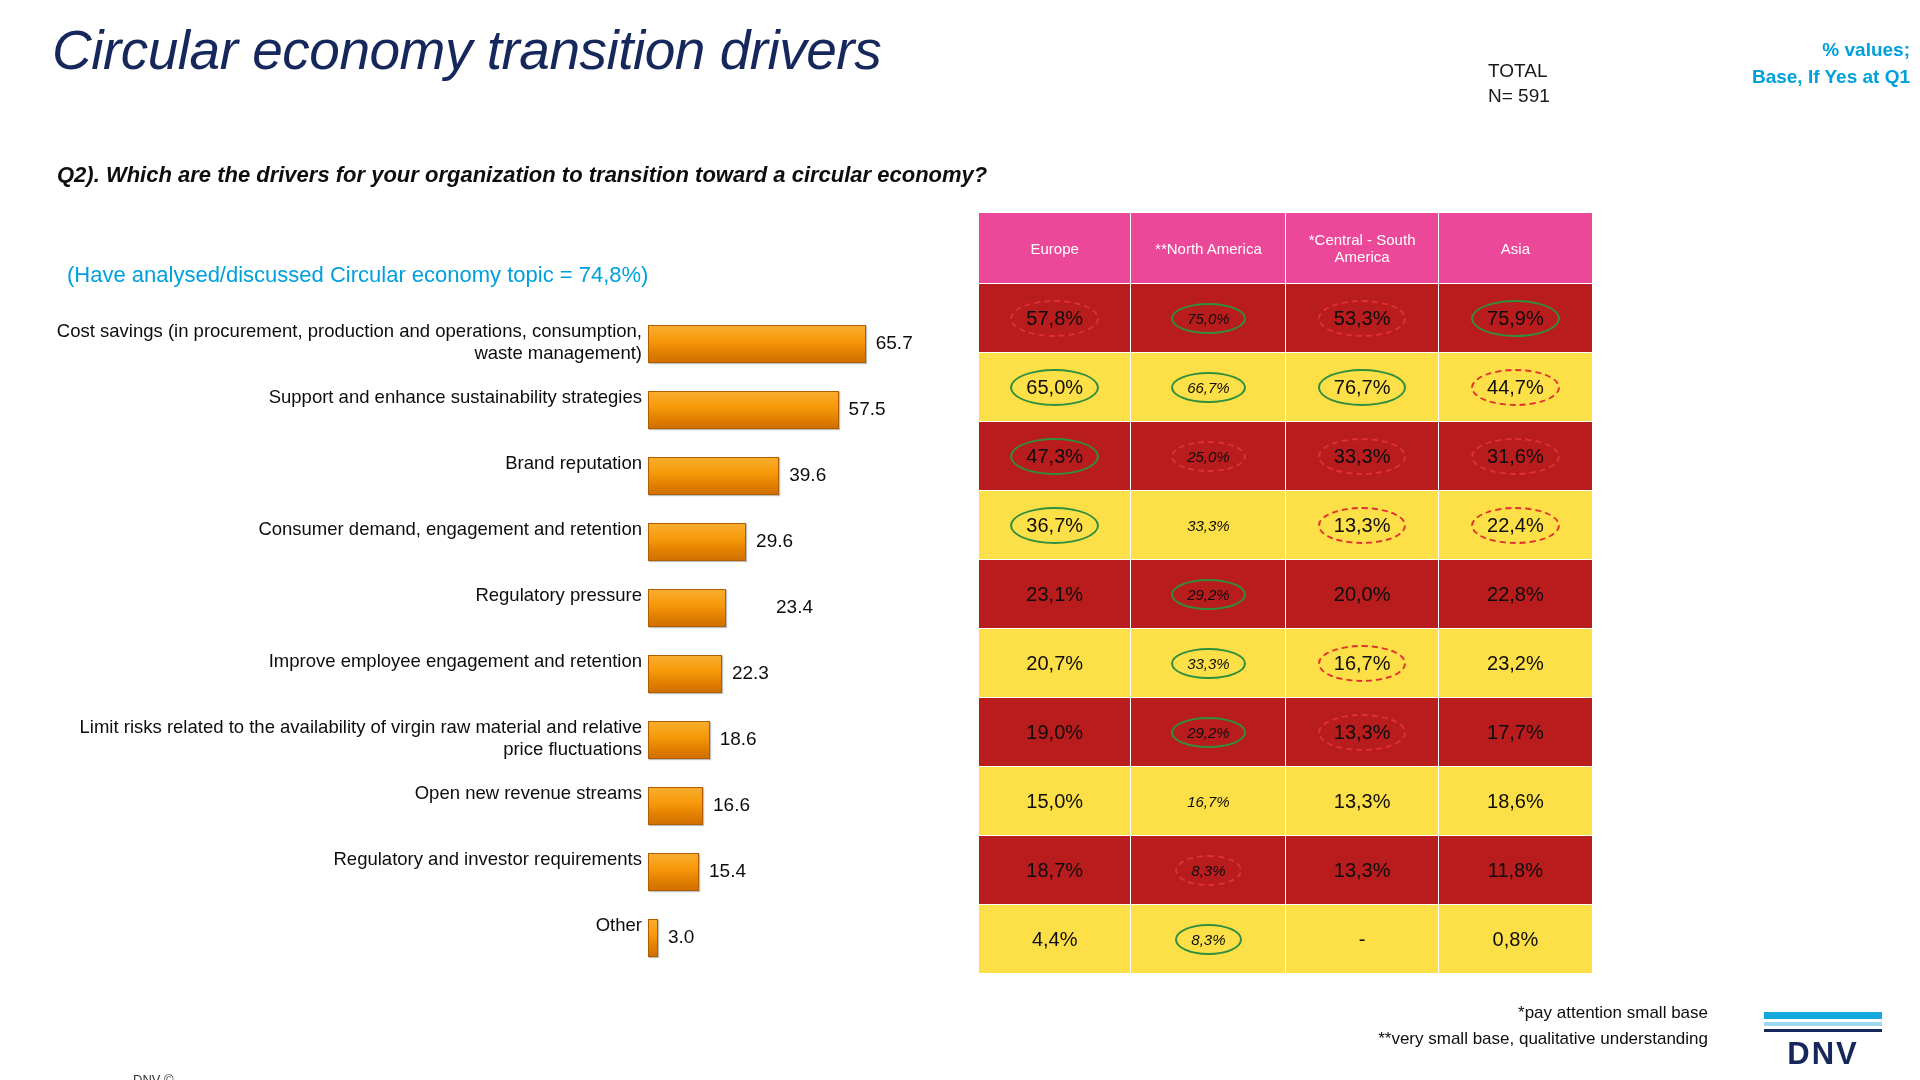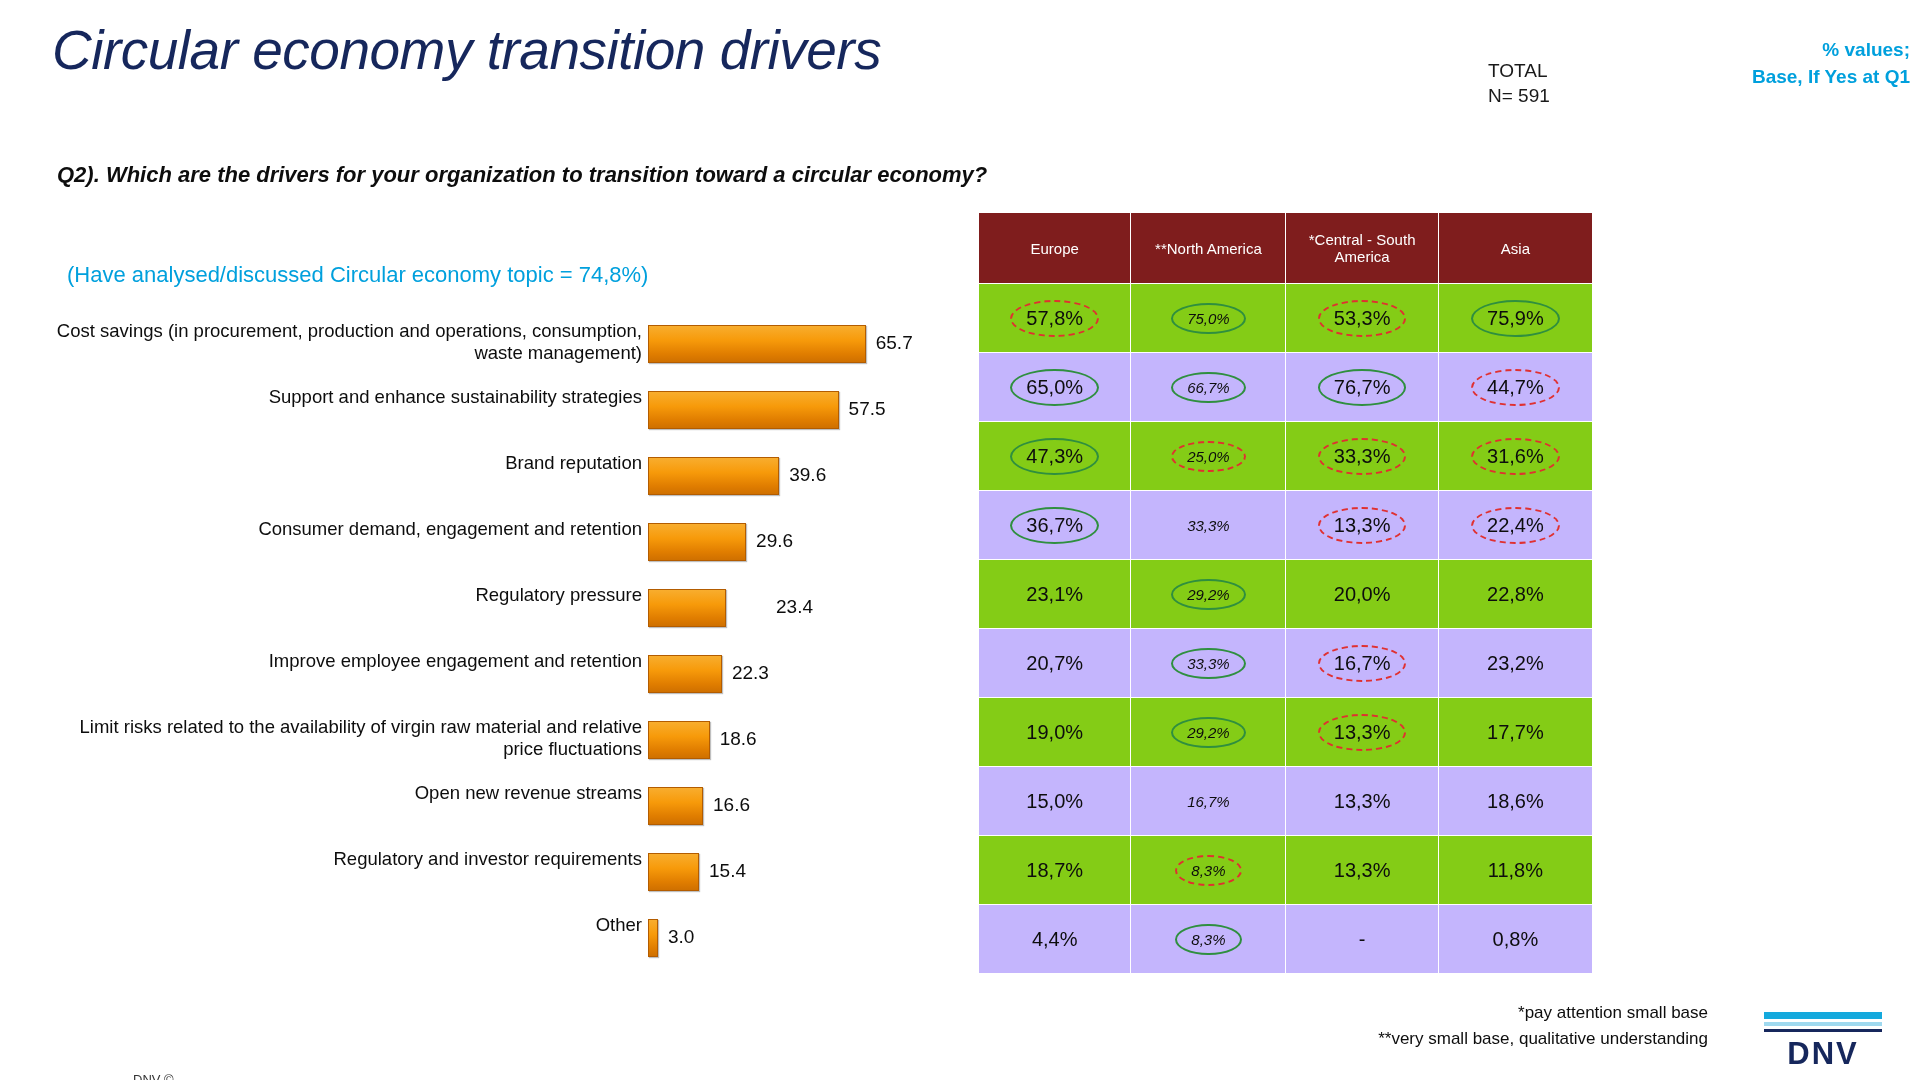--- a/index.html
+++ b/index.html
@@ -107,40 +107,40 @@
   }
   
   #table {
     position: absolute;
     left: 978px;
     top: 212px;
     border-collapse: collapse;
     width: 615px;
   }
   #table th {
-    background: #7f1d1d;
+    background: #ec4899;
     color: #ffffff;
     font-size: 15px;
     font-weight: normal;
     height: 70px;
     border: 1px solid #ffffff;
     vertical-align: middle;
     padding: 0 4px;
   }
   #table td {
     height: 66px;
     text-align: center;
     vertical-align: middle;
     font-size: 20px;
     color: #0d0d0d;
     border: 1px solid #ffffff;
     position: relative;
   }
-  #table tr.shade td { background: #c4b5fd; }
-  #table tr.light td { background: #84cc16; }
+  #table tr.shade td { background: #fde047; }
+  #table tr.light td { background: #b91c1c; }
   .cellwrap {
     display: inline-block;
     position: relative;
     padding: 7px 16px;
   }
   .cellwrap.small { font-size: 15px; font-style: italic; }
   .cellwrap.ring-red::after,
   .cellwrap.ring-green::after {
     content: "";
     position: absolute;

